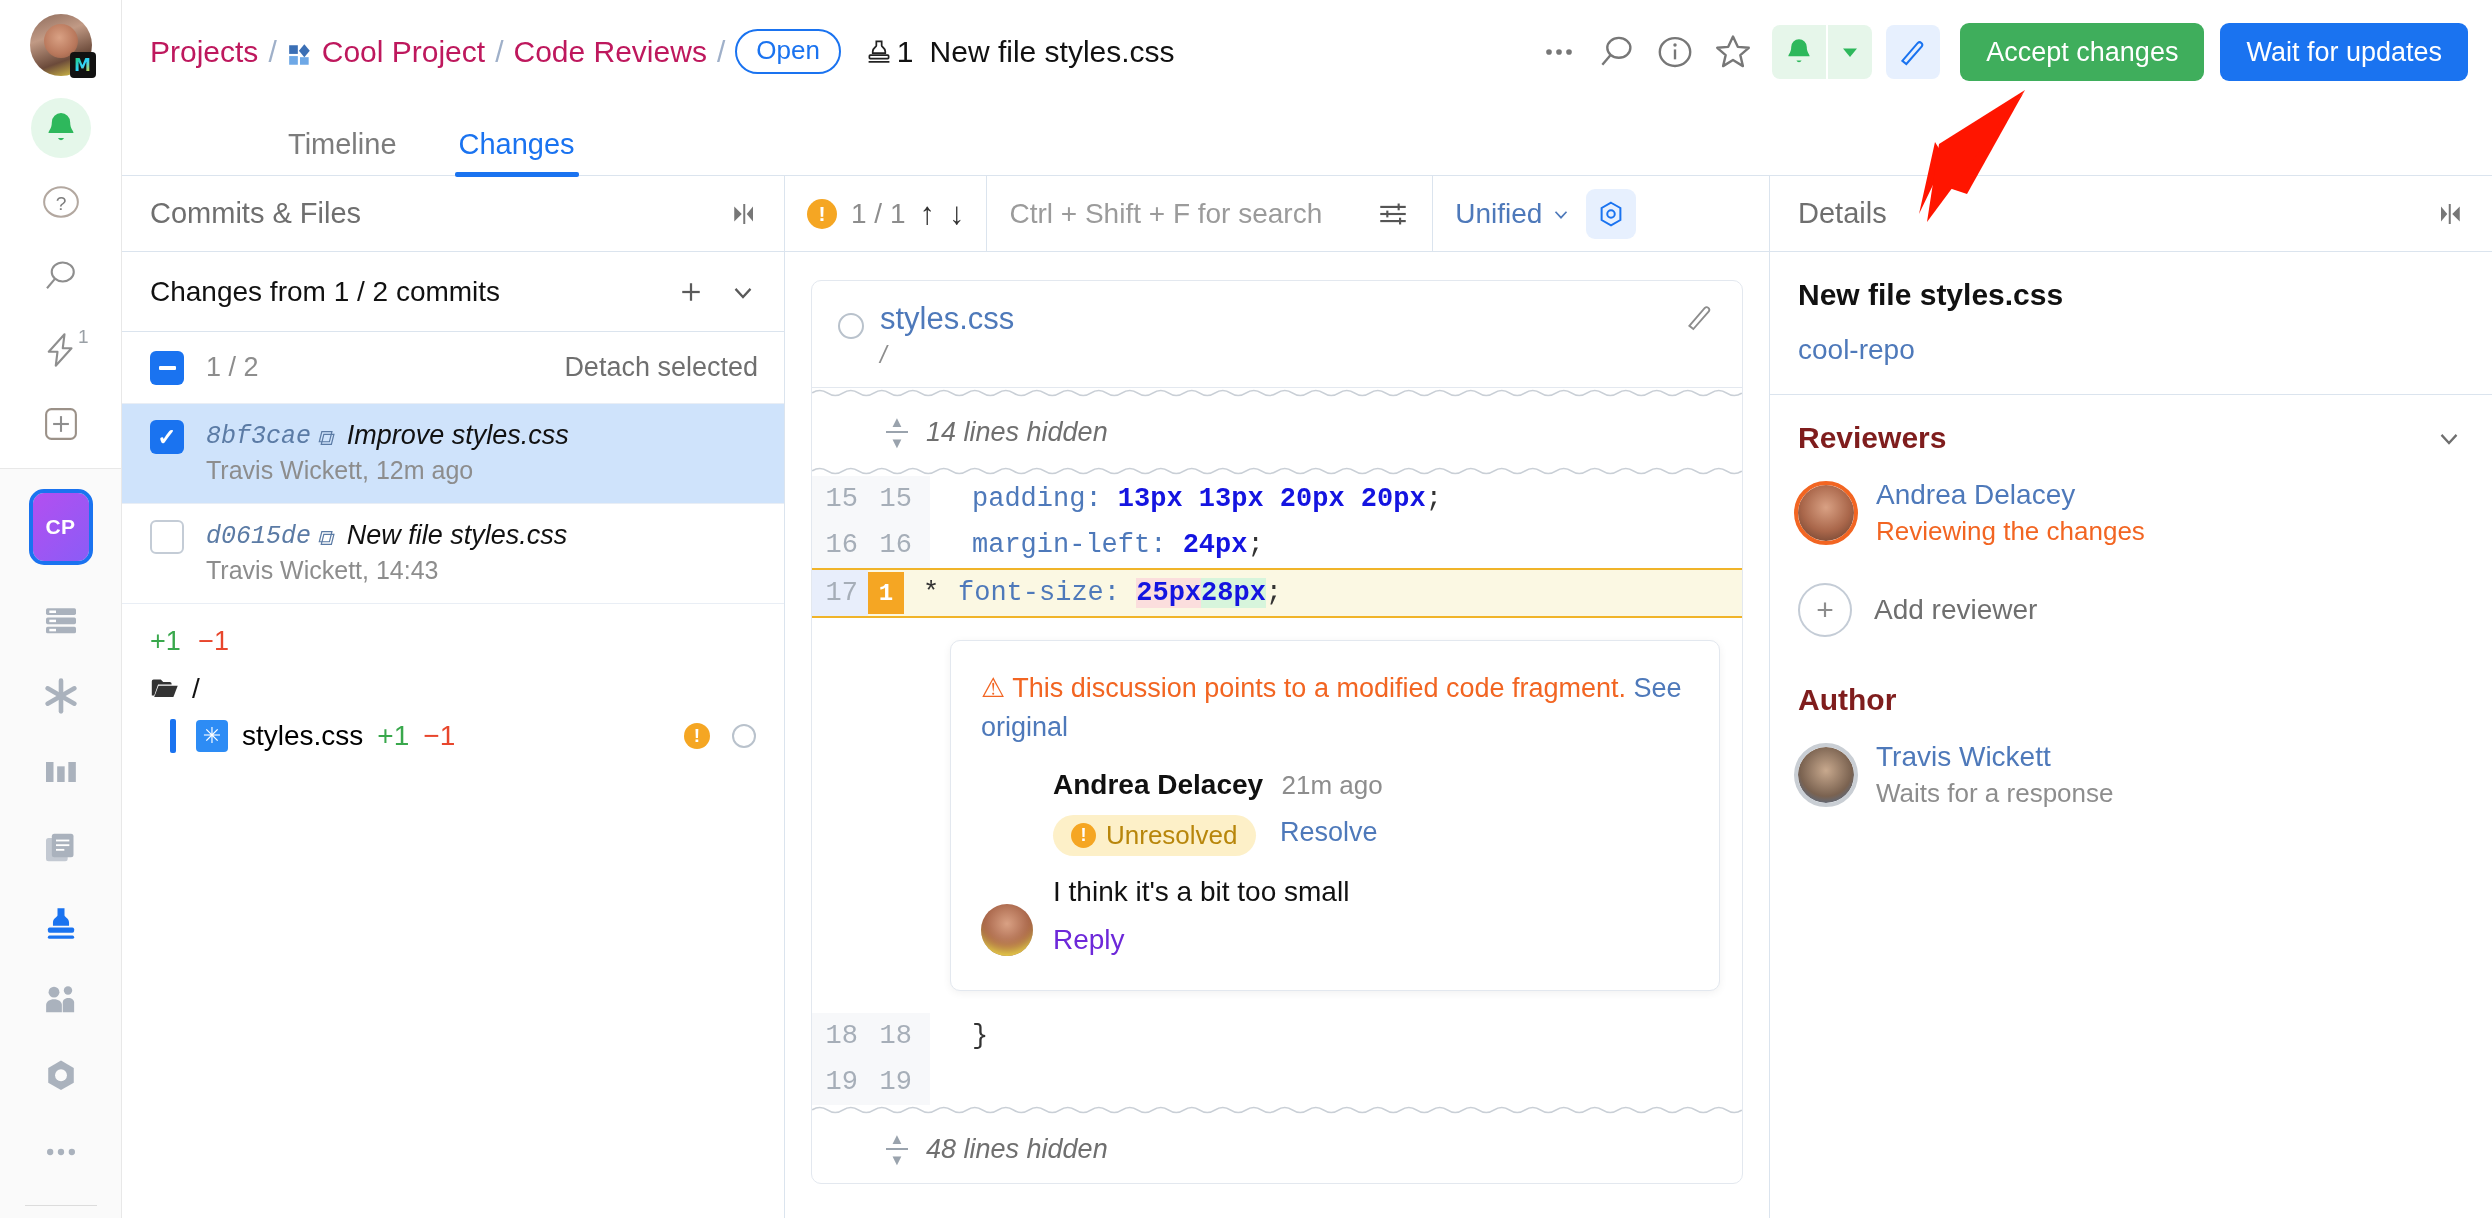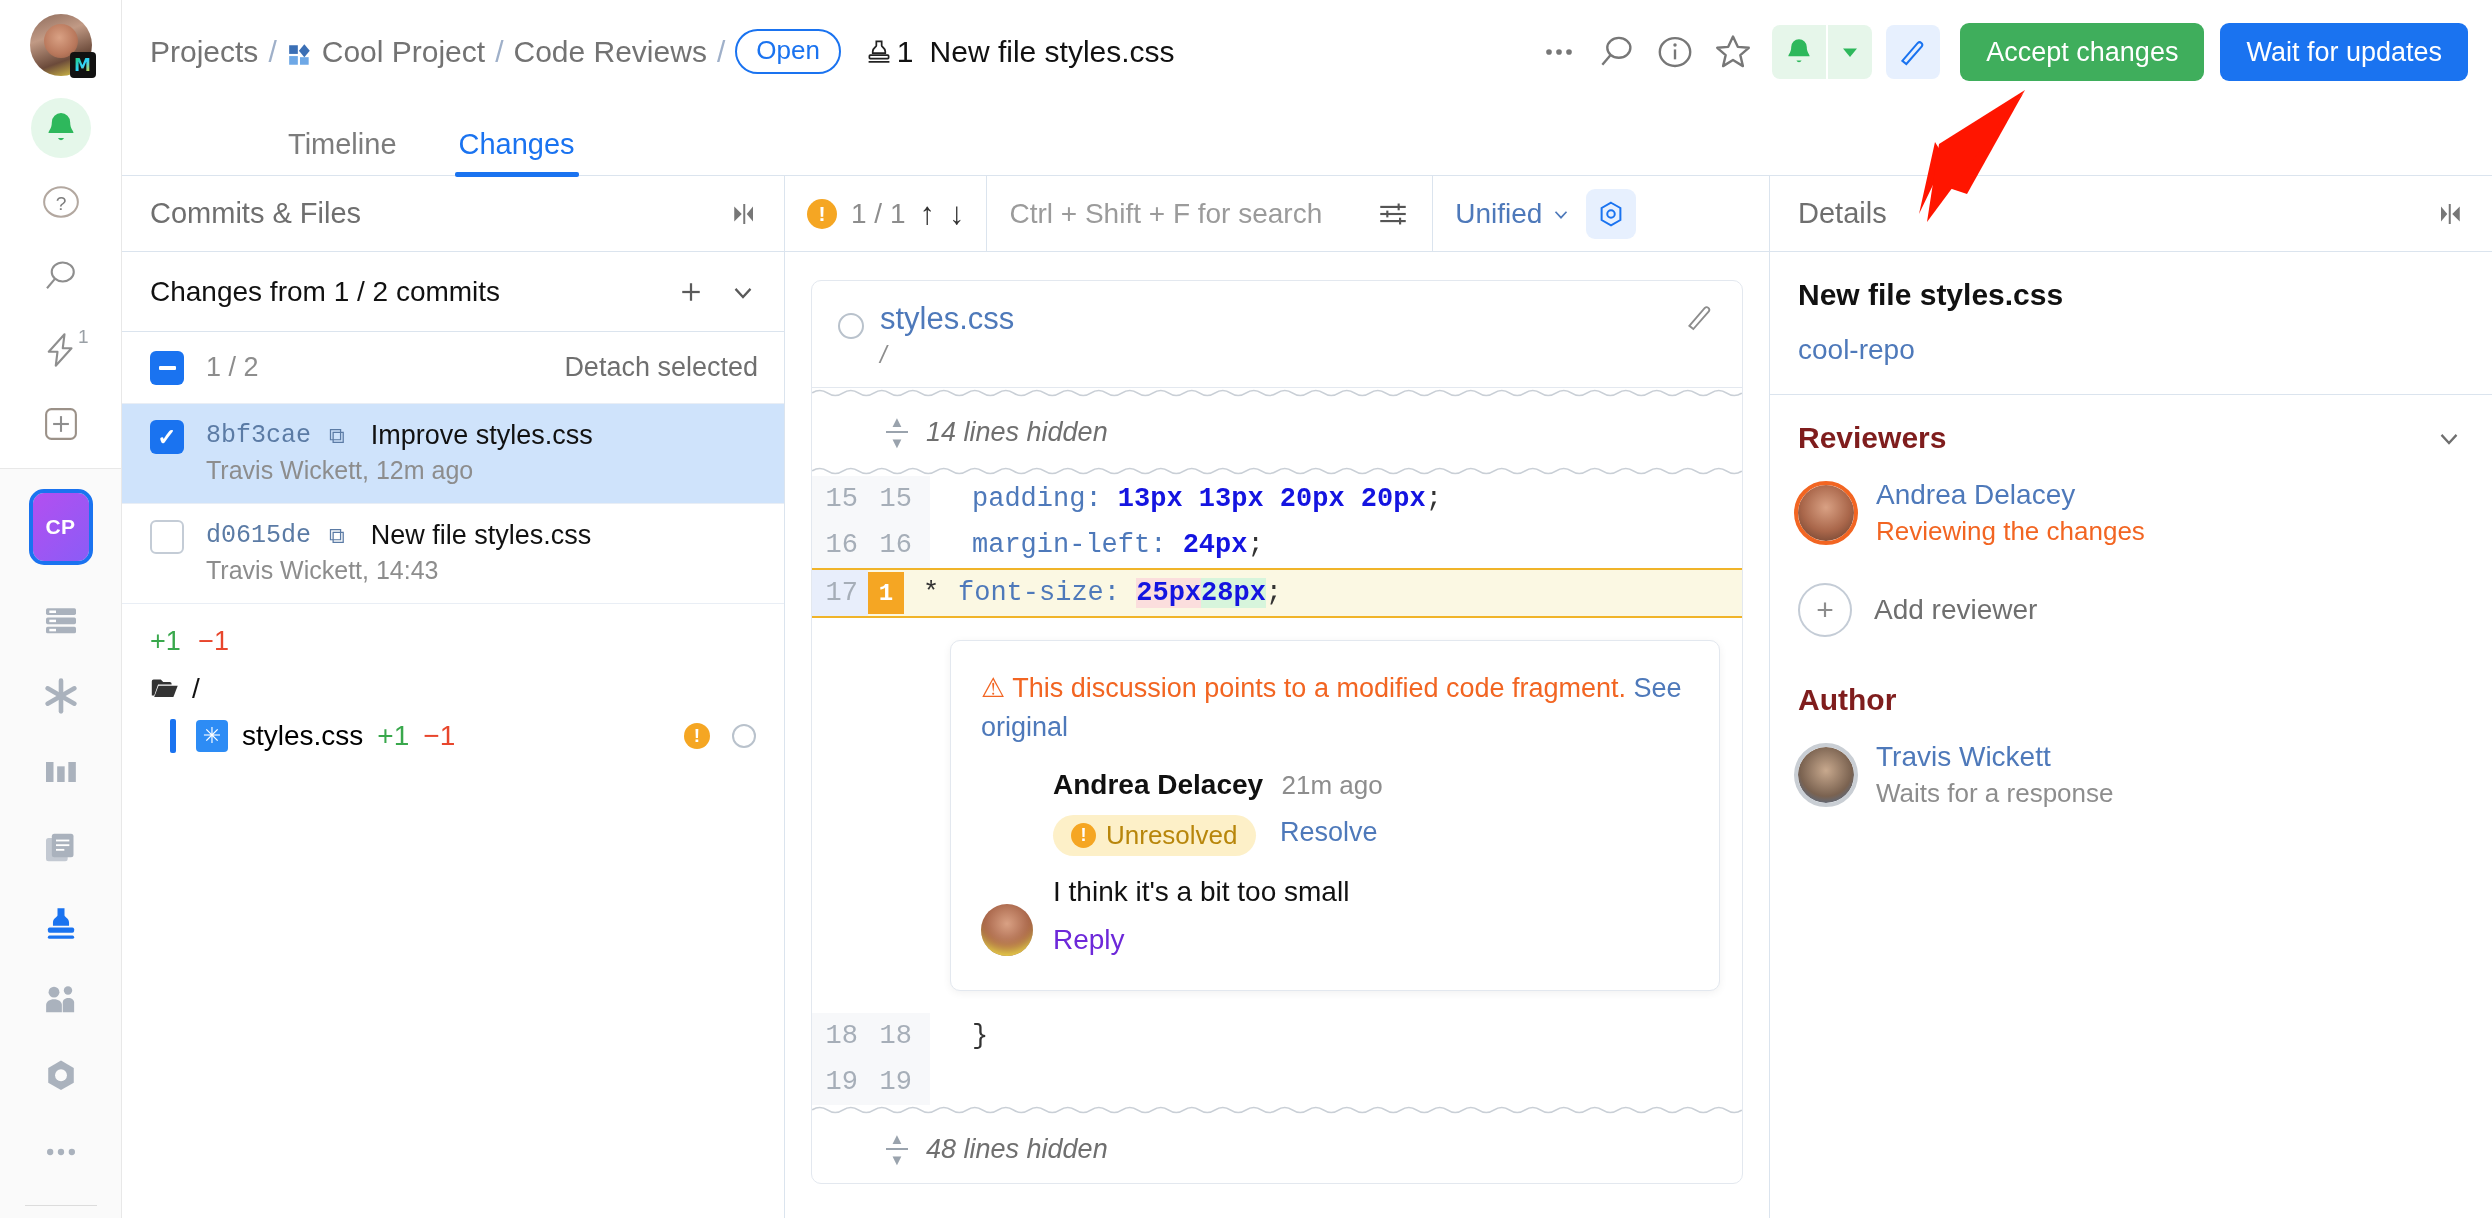--- a/index.html
+++ b/index.html
@@ -80,21 +80,21 @@
 
   
   .main { flex: 1; display: flex; flex-direction: column; min-width: 0; }
 
   
   .topbar {
     height: 103px; min-height:103px; display: flex; align-items: center;
     padding: 0 24px 0 28px; gap: 0; background: #fff;
   }
   .crumbs { display: flex; align-items: center; gap: 0; font-size: 30px; color: #4e79ba; white-space: nowrap;}
-  .crumbs a { color: #737373; text-decoration: none; cursor: pointer;}
+  .crumbs a { color: #be185d; text-decoration: none; cursor: pointer;}
   .crumb-sep { color: #9fb0c9; margin: 0 10px; }
   .proj-glyph { display:inline-block; width: 26px; height: 26px; margin-right: 9px; position: relative; top: 3px;}
   .pill-open {
     border: 2px solid #1a73f0; color: #1a73f0; border-radius: 999px;
     font-size: 26px; padding: 3px 19px 5px; line-height: 1.25; display:inline-block;
   }
   .stamp-count { display: flex; align-items: center; gap: 2px; margin-left: 22px; color:#111; font-size: 30px;}
   .review-title { font-size: 30px; color: #111; margin-left: 16px; white-space: nowrap;}
   .top-actions { margin-left: auto; display: flex; align-items: center; gap: 0; justify-content: center; }
   .tb-ico { width: 58px; height: 58px; display:flex; align-items:center; justify-content:center; cursor: pointer;}
@@ -156,21 +156,21 @@
   .cb .dash { width: 17px; height: 4px; background: #fff; border-radius: 1px; }
   .cb .chk { color:#fff; font-size: 23px; line-height: 1; font-weight: bold; }
   .selrow .detach { margin-left: auto; color: #6f6f6f; cursor: pointer; }
 
   .commit {
     display: flex; padding: 16px 26px 18px 28px; border-bottom: 1px solid #e9eef5;
     cursor: pointer;
   }
   .commit.sel { background: #cfe3fb; }
   .commit-body { display: flex; flex-direction: column; gap: 5px; min-width:0;}
-  .commit-line1 { font-size: 27px; color: #111; display: flex; align-items: center; gap: 16px;}
+  .commit-line1 { font-size: 27px; color: #111; display: flex; align-items: flex-end; gap: 4px; font-style: italic;}
   .sha { font-family: "Liberation Mono", monospace; color: #5b7ba5; font-size: 25px; }
   .copy-ico { color:#5b7ba5; font-size: 22px; margin: 0 10px 0 2px; }
   .commit-sub { font-size: 25px; color: #8d8d8d; }
 
   .tree-stats { padding: 22px 28px 10px; font-size: 27px; }
   .plus { color: #39a84c; }
   .minus { color: #e8462c; margin-left: 10px; }
   .tree-row { display: flex; align-items: center; padding: 6px 28px; font-size: 28px; color: #111; gap: 12px;}
   .folder-ico { font-size: 25px; }
   .file-row { display:flex; align-items:center; padding: 8px 28px 8px 48px; gap: 14px; font-size: 28px; cursor: pointer;}

